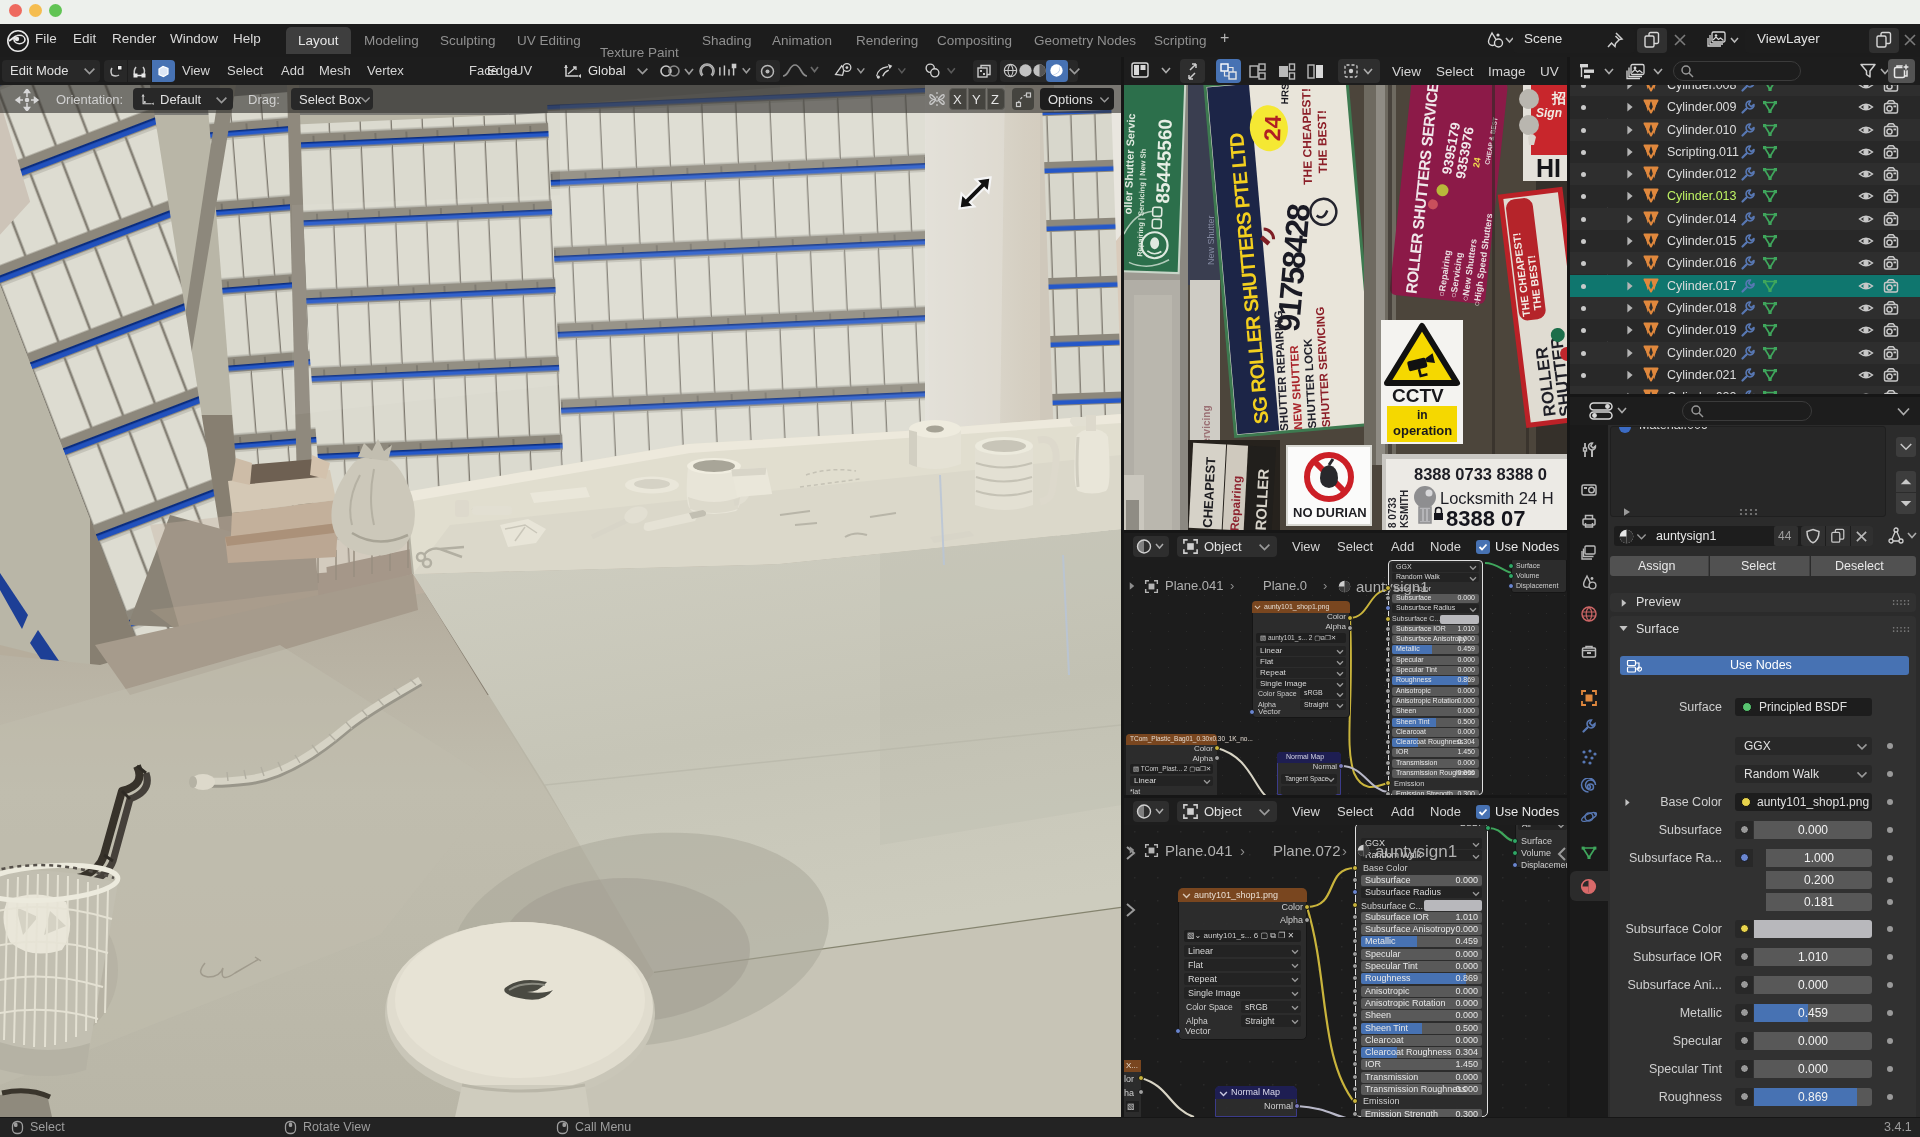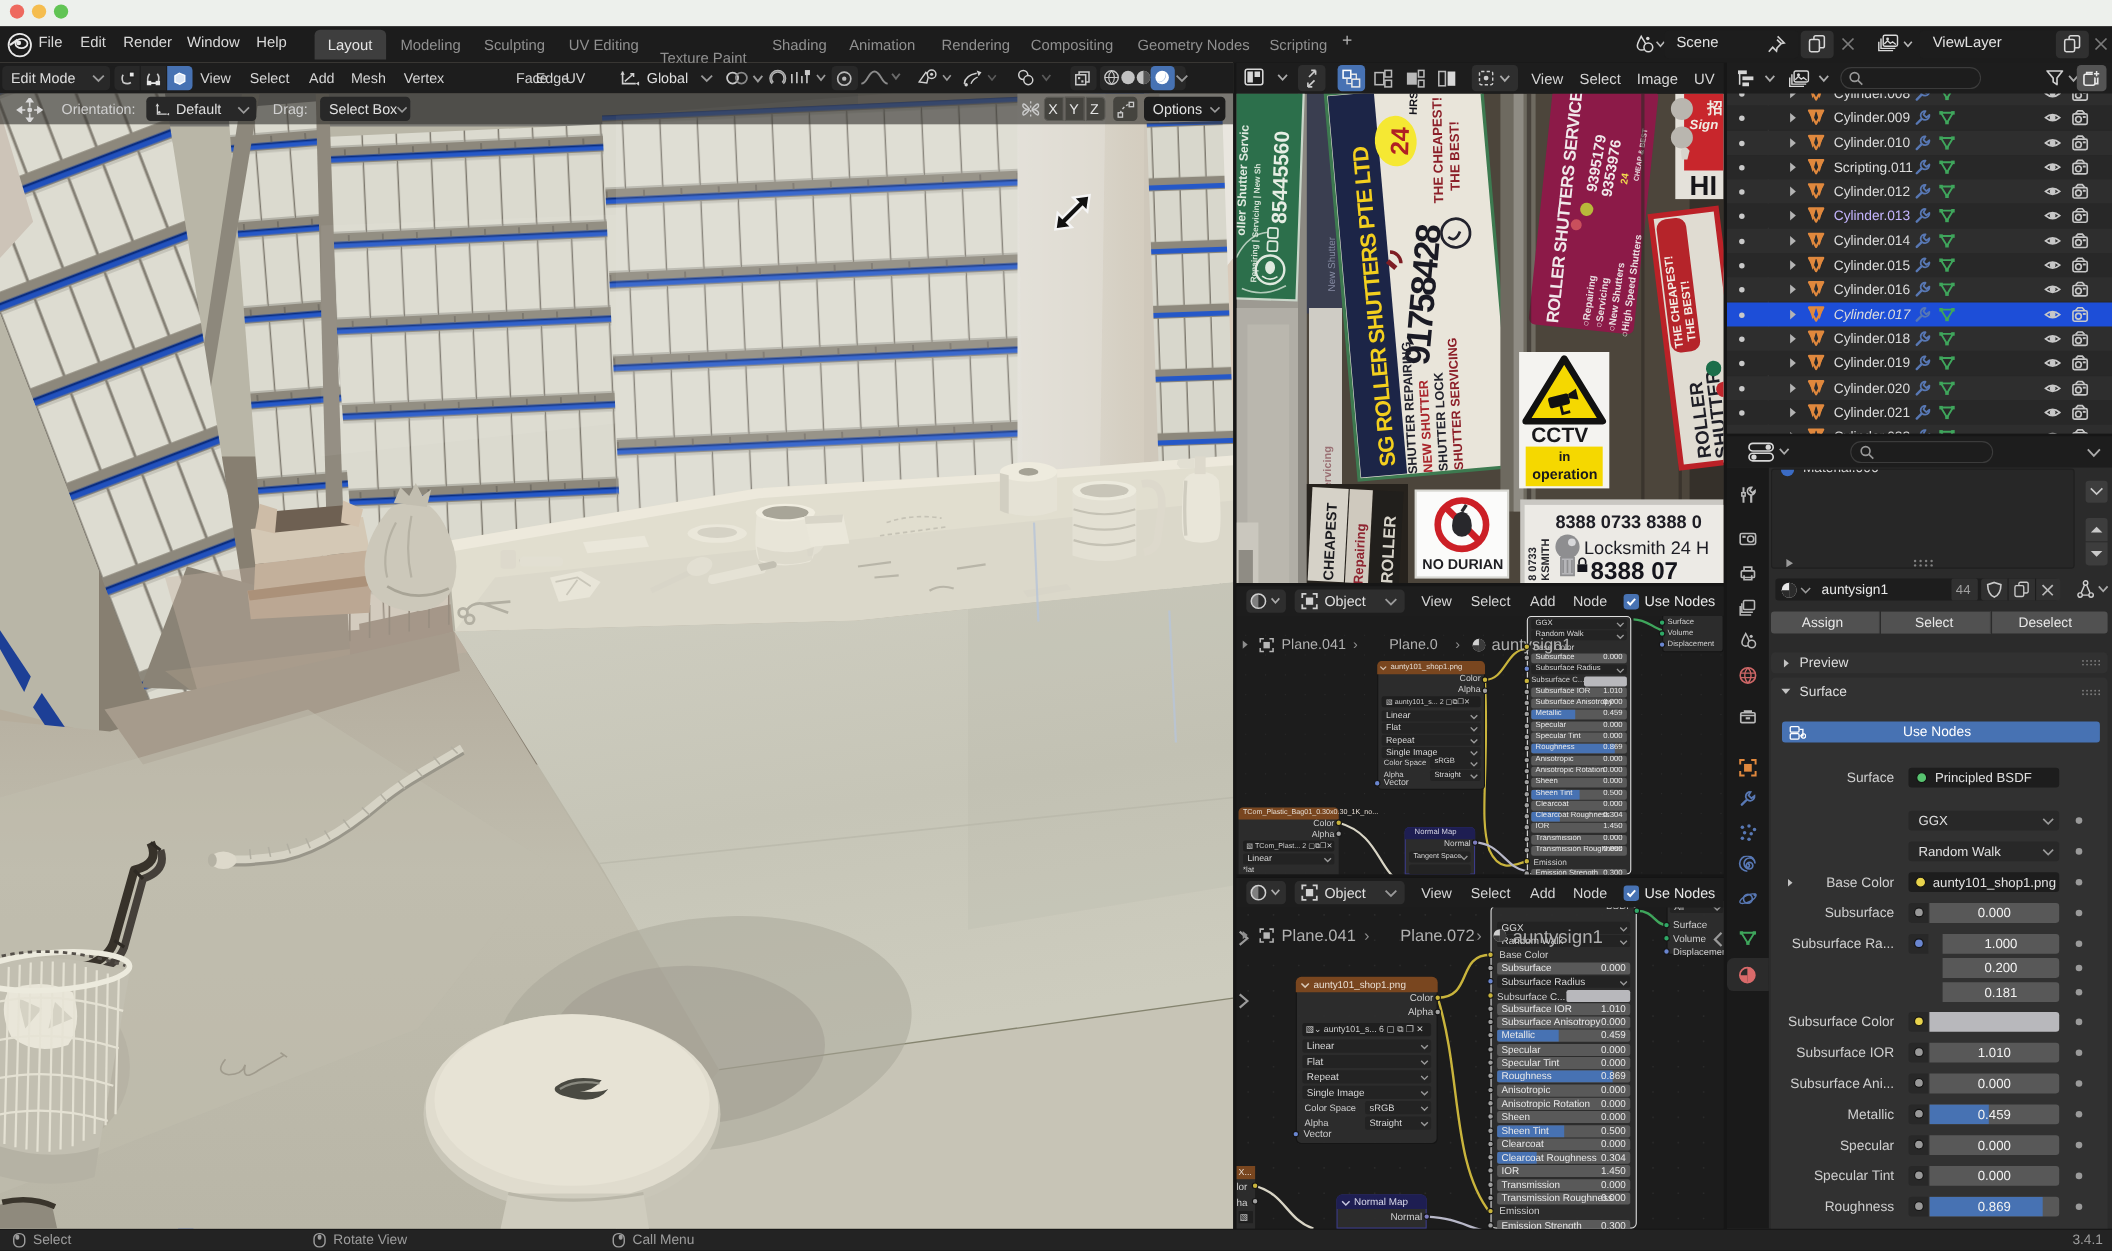--- a/index.html
+++ b/index.html
@@ -1360,21 +1360,21 @@
           </svg>
 </div>
 <div class="abs" style="left:0;top:128px;width:350px;height:22px;background:#282828;">
   <div class="abs" style="left:11px;top:9px;width:5px;height:5px;border-radius:50%;background:#c9c9c9;"></div>
   <svg class="abs" style="left:53px;top:4px;" width="14" height="14" viewBox="0 0 16 16">
             <path d="M5 3 L11 8 L5 13 Z" fill="#b4b4b4"></path>
           </svg>
   <svg class="abs" style="left:73px;top:3px;" width="16" height="16" viewBox="0 0 16 16">
             <use href="#i-meshtri"></use>
           </svg>
-  <span class="abs" style="left:97px;top:4px;font-size:12.5px;color:#c4b5fd;">Cylinder.013</span>
+  <span class="abs" style="left:97px;top:4px;font-size:12.5px;color:#bef264;">Cylinder.013</span>
   <svg class="abs" style="left:170px;top:3px;" width="16" height="16" viewBox="0 0 16 16">
             <use href="#i-wrench"></use>
           </svg>
   <svg class="abs" style="left:192px;top:3px;" width="16" height="16" viewBox="0 0 16 16">
             <use href="#i-meshdata"></use>
           </svg>
   <svg class="abs" style="left:288px;top:3px;" width="16" height="16" viewBox="0 0 16 16">
             <use href="#i-eye"></use>
           </svg>
   <svg class="abs" style="left:313px;top:3px;" width="16" height="16" viewBox="0 0 16 16">
@@ -1440,21 +1440,21 @@
   <svg class="abs" style="left:192px;top:3px;" width="16" height="16" viewBox="0 0 16 16">
             <use href="#i-meshdata"></use>
           </svg>
   <svg class="abs" style="left:288px;top:3px;" width="16" height="16" viewBox="0 0 16 16">
             <use href="#i-eye"></use>
           </svg>
   <svg class="abs" style="left:313px;top:3px;" width="16" height="16" viewBox="0 0 16 16">
             <use href="#i-camera"></use>
           </svg>
 </div>
-<div class="abs" style="left:0;top:218px;width:350px;height:22px;background:#1d4ed8;font-style:italic;">
+<div class="abs" style="left:0;top:218px;width:350px;height:22px;background:#0f766e;">
   <div class="abs" style="left:11px;top:9px;width:5px;height:5px;border-radius:50%;background:#c9c9c9;"></div>
   <svg class="abs" style="left:53px;top:4px;" width="14" height="14" viewBox="0 0 16 16">
             <path d="M5 3 L11 8 L5 13 Z" fill="#b4b4b4"></path>
           </svg>
   <svg class="abs" style="left:73px;top:3px;" width="16" height="16" viewBox="0 0 16 16">
             <use href="#i-meshtri"></use>
           </svg>
   <span class="abs" style="left:97px;top:4px;font-size:12.5px;color:#dcdcdc;">Cylinder.017</span>
   <svg class="abs" style="left:170px;top:3px;" width="16" height="16" viewBox="0 0 16 16">
             <use href="#i-wrench"></use>

